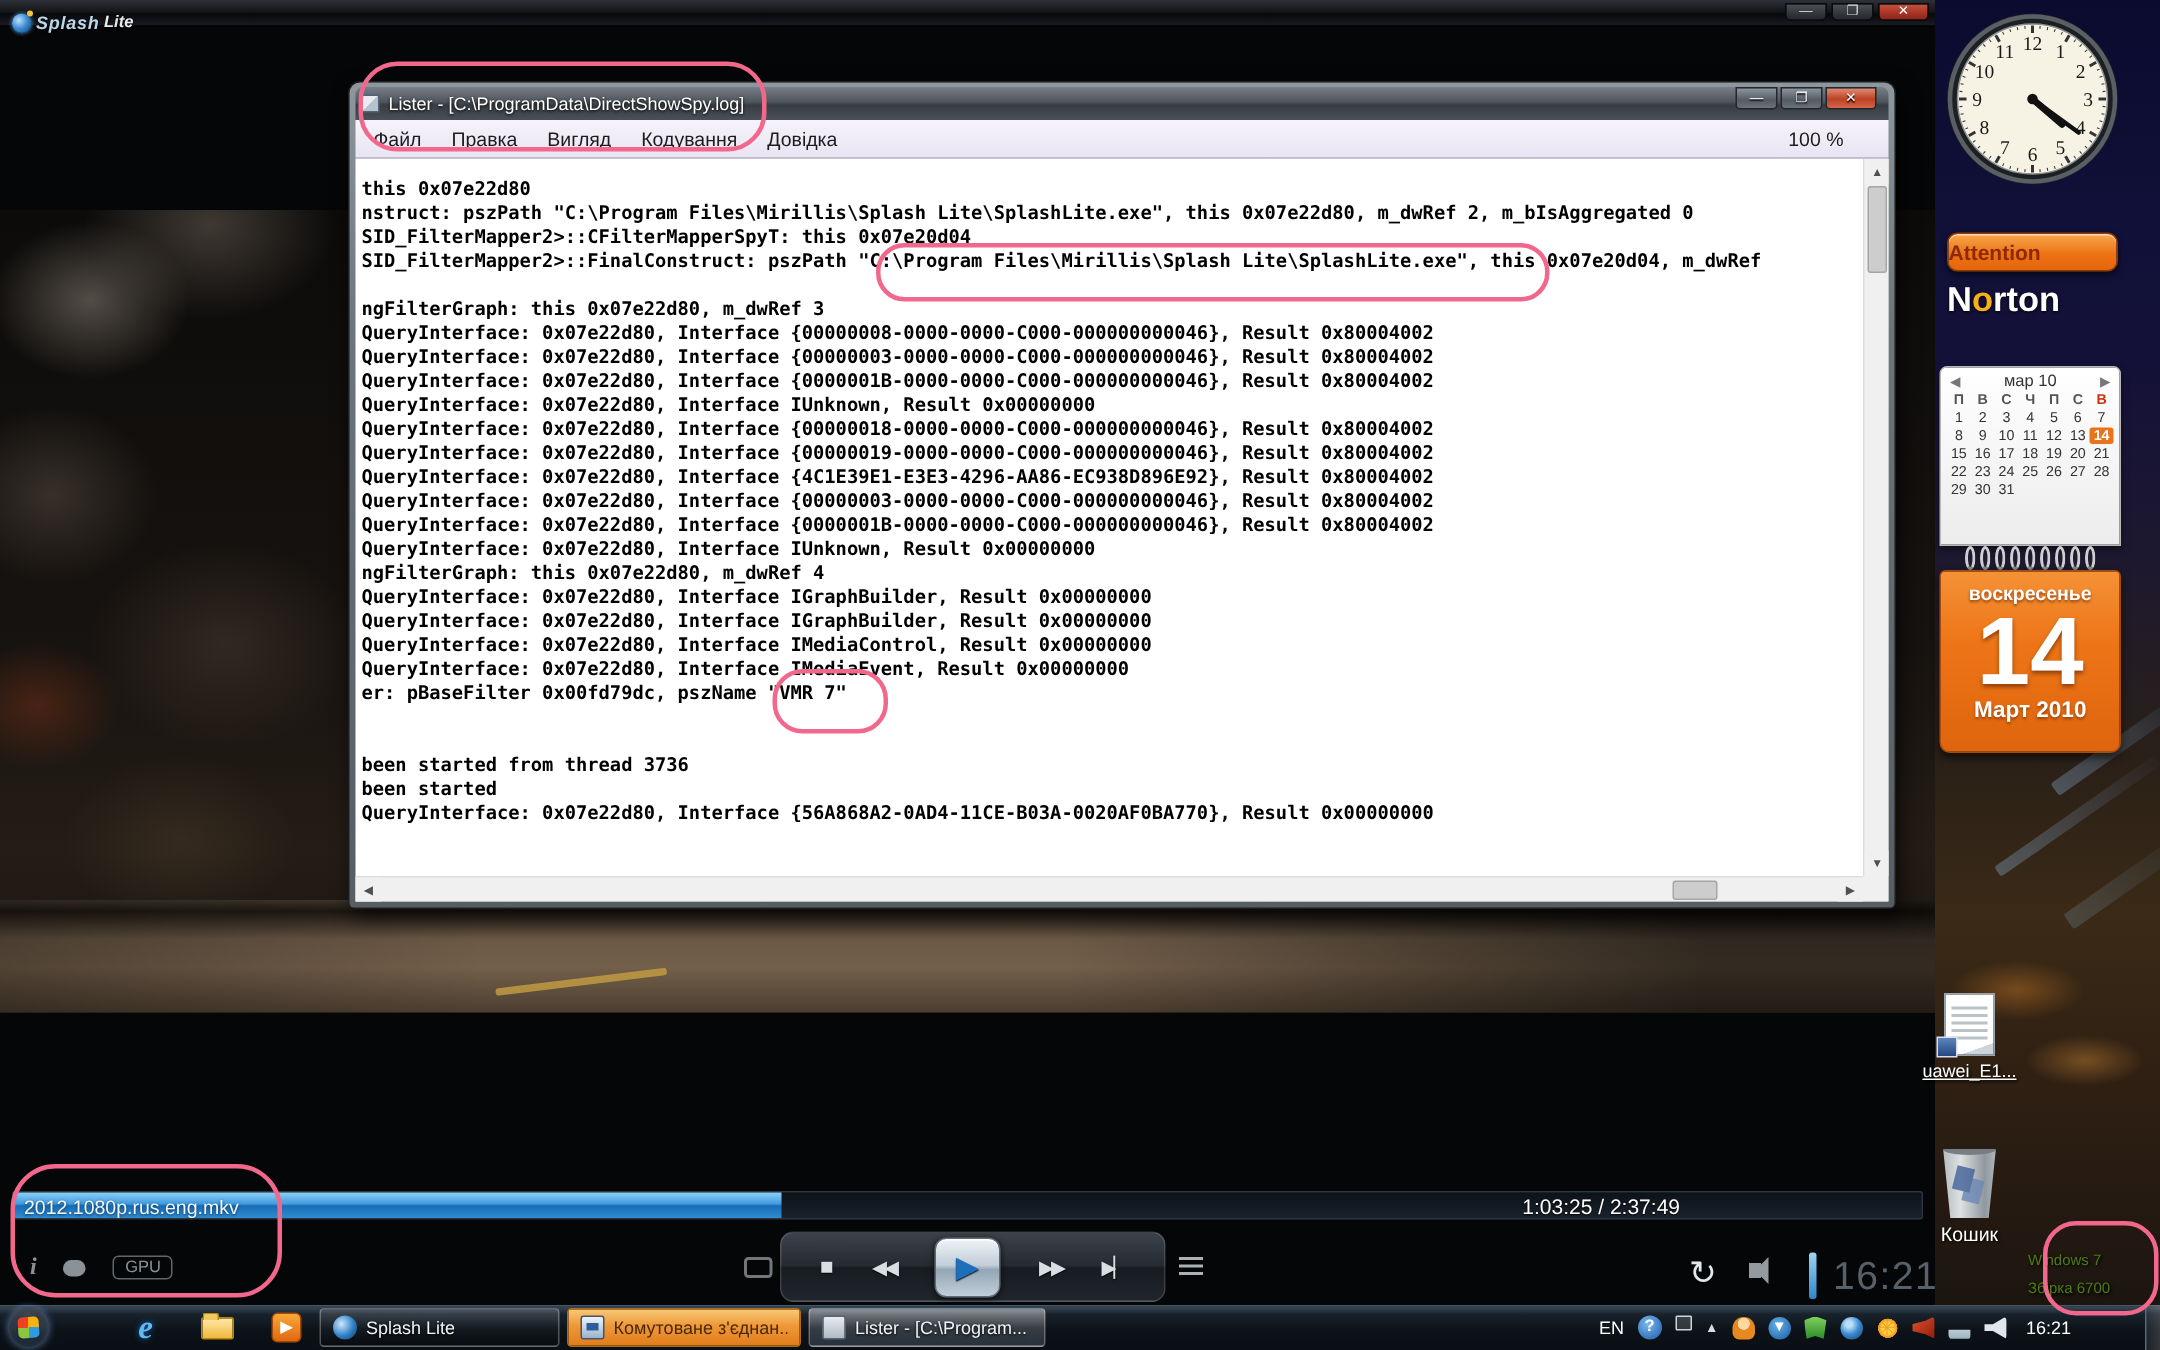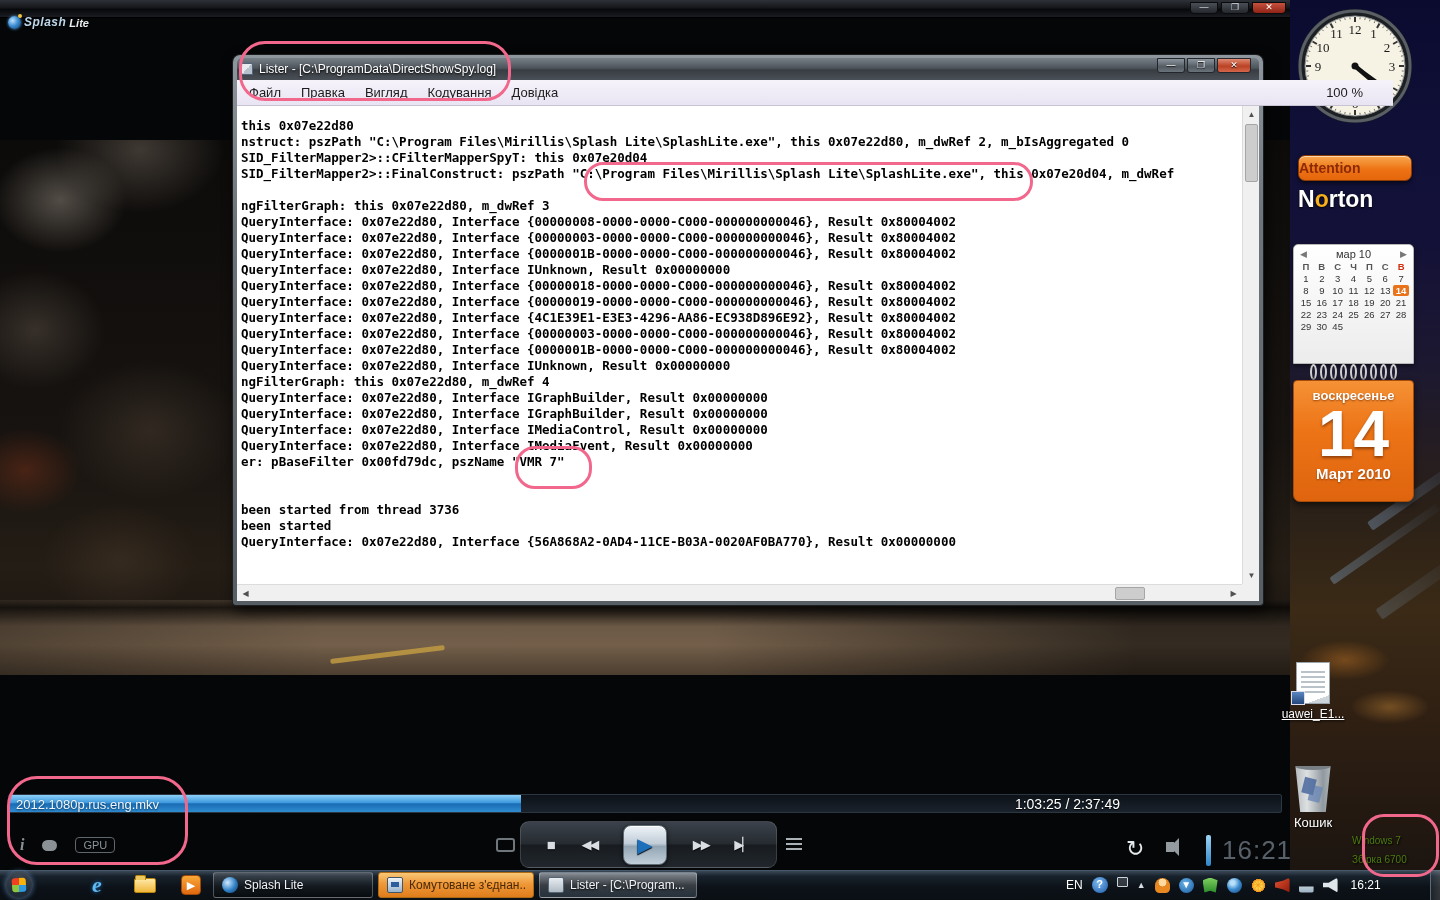--- a/index.html
+++ b/index.html
@@ -15,21 +15,21 @@
       linear-gradient(180deg,#0b0b30 0%,#101038 16%,#141138 28%,#1c1830 42%,#2a2018 58%,#3a2a16 70%,#302013 82%,#1c1510 100%);
   }
   .shard { position:absolute; background:linear-gradient(90deg, rgba(140,180,220,.35), rgba(60,90,130,.05)); transform:rotate(-35deg); border-radius:2px; }
   .glow { position:absolute; border-radius:50%; filter:blur(1px); }
 
   
   #player { left:0; top:0; width:1290px; height:870px; background:#050607; z-index:1; }
   #player-titlebar { left:0; top:0; width:1290px; height:18px;
     background:linear-gradient(180deg,#2e3138 0%,#15161a 45%,#08090b 55%,#1a1c22 100%);
     border-bottom:1px solid #000; }
-  .logo-wrap { position:absolute; left:8px; top:1px; height:28px; display:flex; align-items:flex-end; gap:3px; }
+  .logo-wrap { position:absolute; left:8px; top:1px; height:28px; display:flex; align-items:center; gap:3px; }
   .logo-swirl { width:13px; height:13px; border-radius:50%;
     background:radial-gradient(circle at 35% 35%, #bfe2ff 0%, #3e8fd4 45%, #123a66 100%);
     box-shadow:0 0 3px #4aa0e8; position:relative; }
   .logo-swirl::after{ content:""; position:absolute; right:-1px; top:-2px; width:4px; height:4px; border-radius:50%; background:#f3c43c; }
   .logo-name { font-style:italic; font-weight:bold; font-size:12px; color:#bcd6ea; letter-spacing:.5px; text-shadow:0 1px 2px #000; }
   .logo-lite { font-style:italic; font-weight:bold; font-size:11px; color:#e8ecef; text-shadow:0 1px 2px #000; }
   .pwin-btns { position:absolute; right:4px; top:2px; display:flex; gap:3px; }
   .pwin-btn { width:28px; height:12px; border-radius:0 0 4px 4px;
     background:linear-gradient(180deg,#4a4f57,#24272c); border:1px solid #0a0b0d;
     color:#d8dde2; font-size:9px; line-height:9px; text-align:center; }
@@ -94,21 +94,21 @@
     background:linear-gradient(180deg,#777f88 0%,#4e555c 45%,#383d43 55%,#4a5057 100%);
     display:flex; align-items:center; }
   #lister-icon { width:12px; height:12px; margin:0 6px 0 4px;
     background:linear-gradient(135deg,#e8ecef 50%,#b8c2cc 50%); border:1px solid #52637a; }
   #lister-title { font-size:12px; color:#fff; text-shadow:0 1px 2px #000; }
   .lwin-btns { position:absolute; right:12px; top:3px; display:flex; gap:2px; }
   .lwin-btn { width:28px; height:15px; border-radius:0 0 3px 3px;
     background:linear-gradient(180deg,#8b959e,#545b62 60%,#6a727a); border:1px solid #23262a;
     color:#fff; font-size:9px; line-height:12px; text-align:center; text-shadow:0 1px 1px #000; }
   .lwin-btn.close { width:34px; background:linear-gradient(180deg,#e08a72,#bb4224 55%,#d4664a); }
-  #lister-menubar { left:4px; top:25px; width:1156px; height:26px;
+  #lister-menubar { left:4px; top:25px; width:1022px; height:26px;
     background:linear-gradient(180deg,#f6f3fb,#e9e4f2); border-bottom:1px solid #c9c4d4;
     display:flex; align-items:center; font-size:13px; color:#1c1c1c; }
   .menu-item { padding:0 8px; margin-left:4px; }
   #zoom-level { position:absolute; right:30px; top:0; height:26px; line-height:26px; font-size:13px; color:#1c1c1c; }
   #lister-body { left:4px; top:51px; width:1022px; height:495px; background:#fff; overflow:hidden; }
   #log-content { position:absolute; left:4px; top:12px; right:34px;
     font-family:"DejaVu Sans Mono", monospace; font-size:12.5px; font-weight:bold;
     color:#000; white-space:pre; }
   .log-line { height:16px; line-height:16px; }
   .vscroll { position:absolute; right:0; top:0; width:17px; height:478px; background:#f0f0f0; border-left:1px solid #dcdcdc; }
@@ -447,21 +447,21 @@
           <div class="cal-d">21</div>
           <div class="cal-d">22</div>
           <div class="cal-d">23</div>
           <div class="cal-d">24</div>
           <div class="cal-d">25</div>
           <div class="cal-d">26</div>
           <div class="cal-d">27</div>
           <div class="cal-d">28</div>
           <div class="cal-d">29</div>
           <div class="cal-d">30</div>
-          <div class="cal-d">45</div>
+          <div class="cal-d">31</div>
           <div class="cal-d"></div>
           <div class="cal-d"></div>
           <div class="cal-d"></div>
           <div class="cal-d"></div>
         </div>
     </div>
     <div id="cal-spiral" class="abs">
         <span class="coil"></span>
         <span class="coil"></span>
         <span class="coil"></span>

